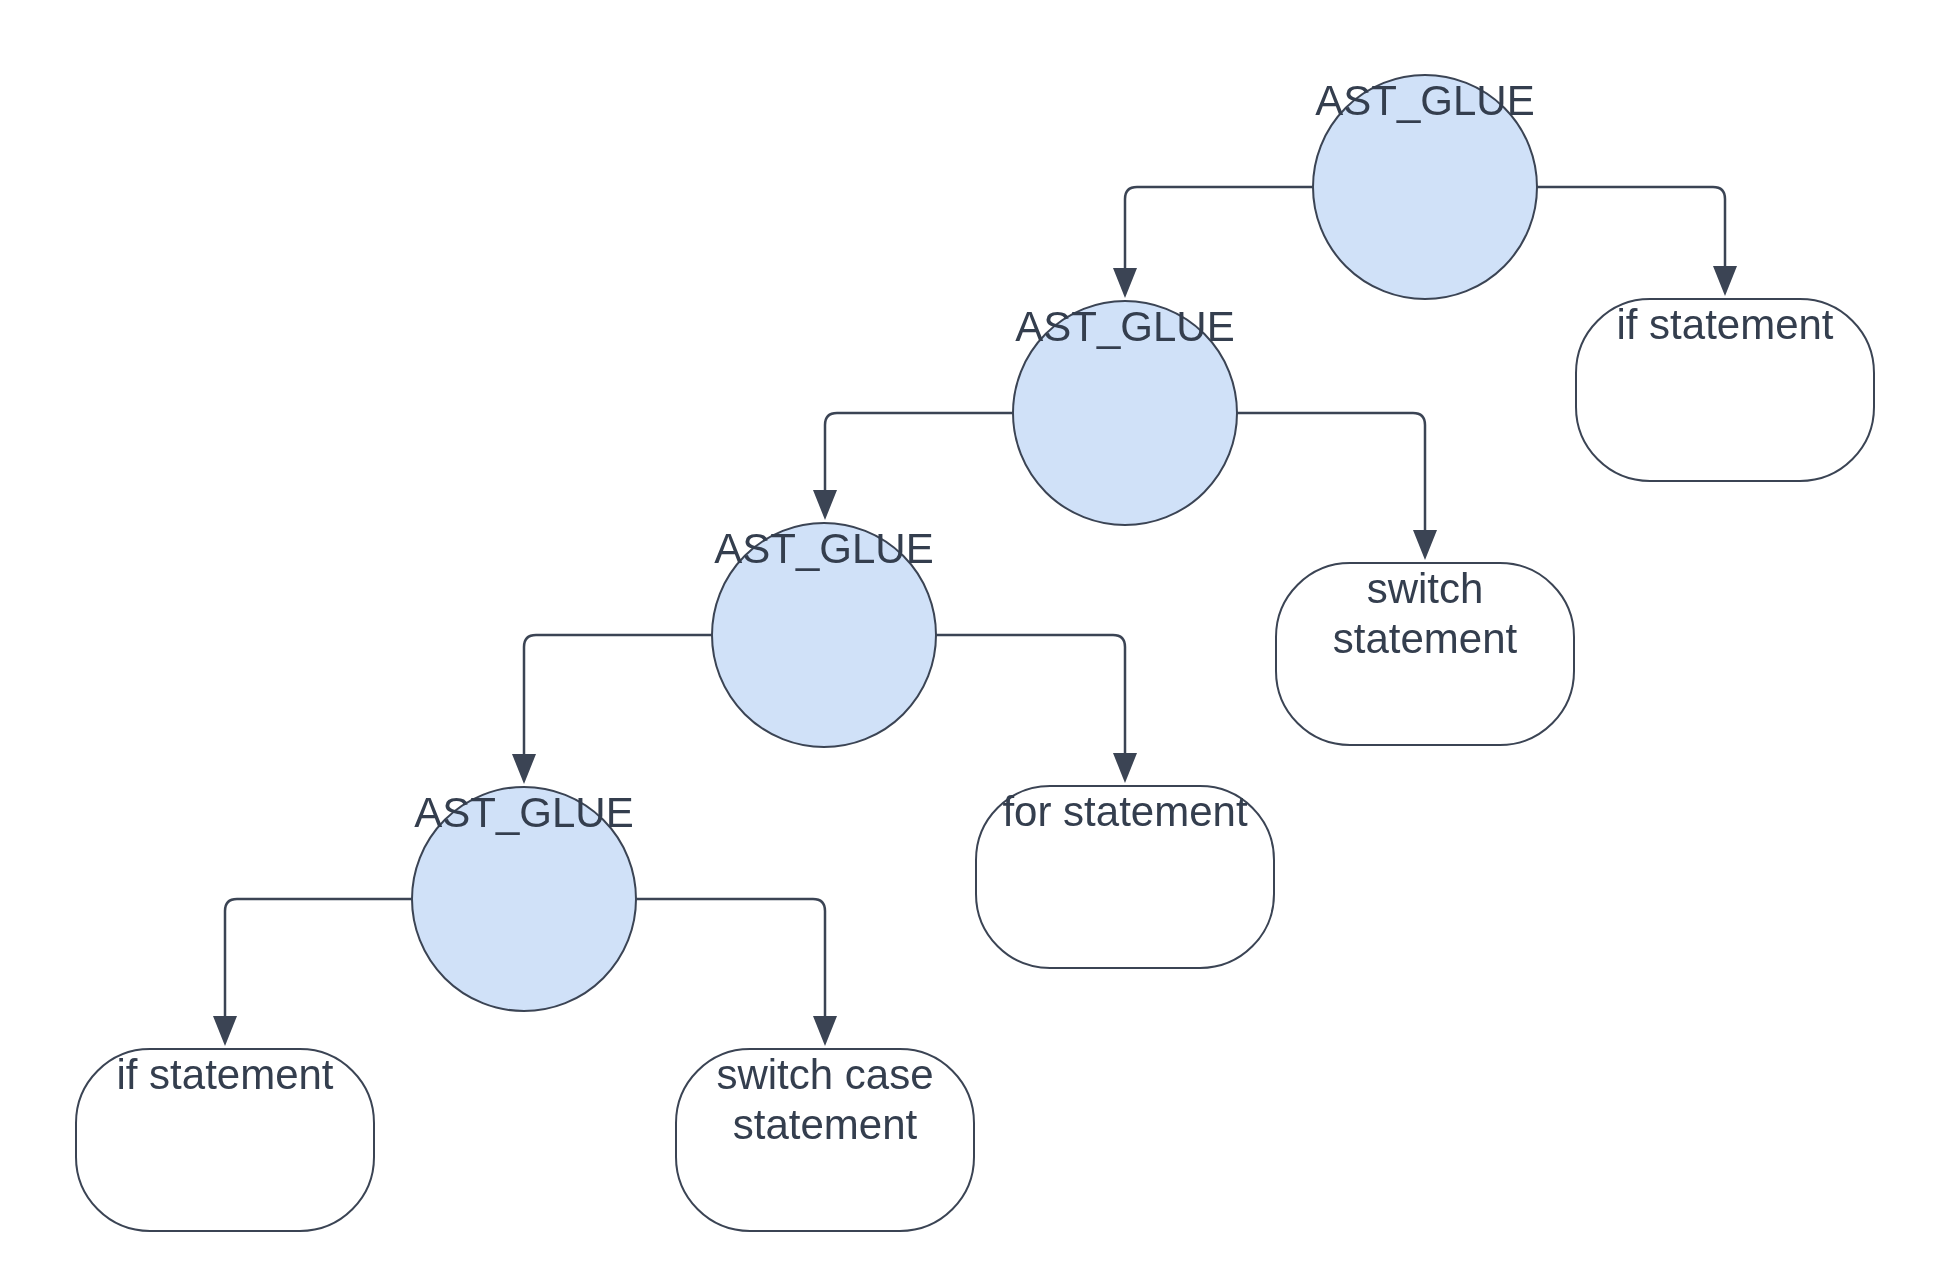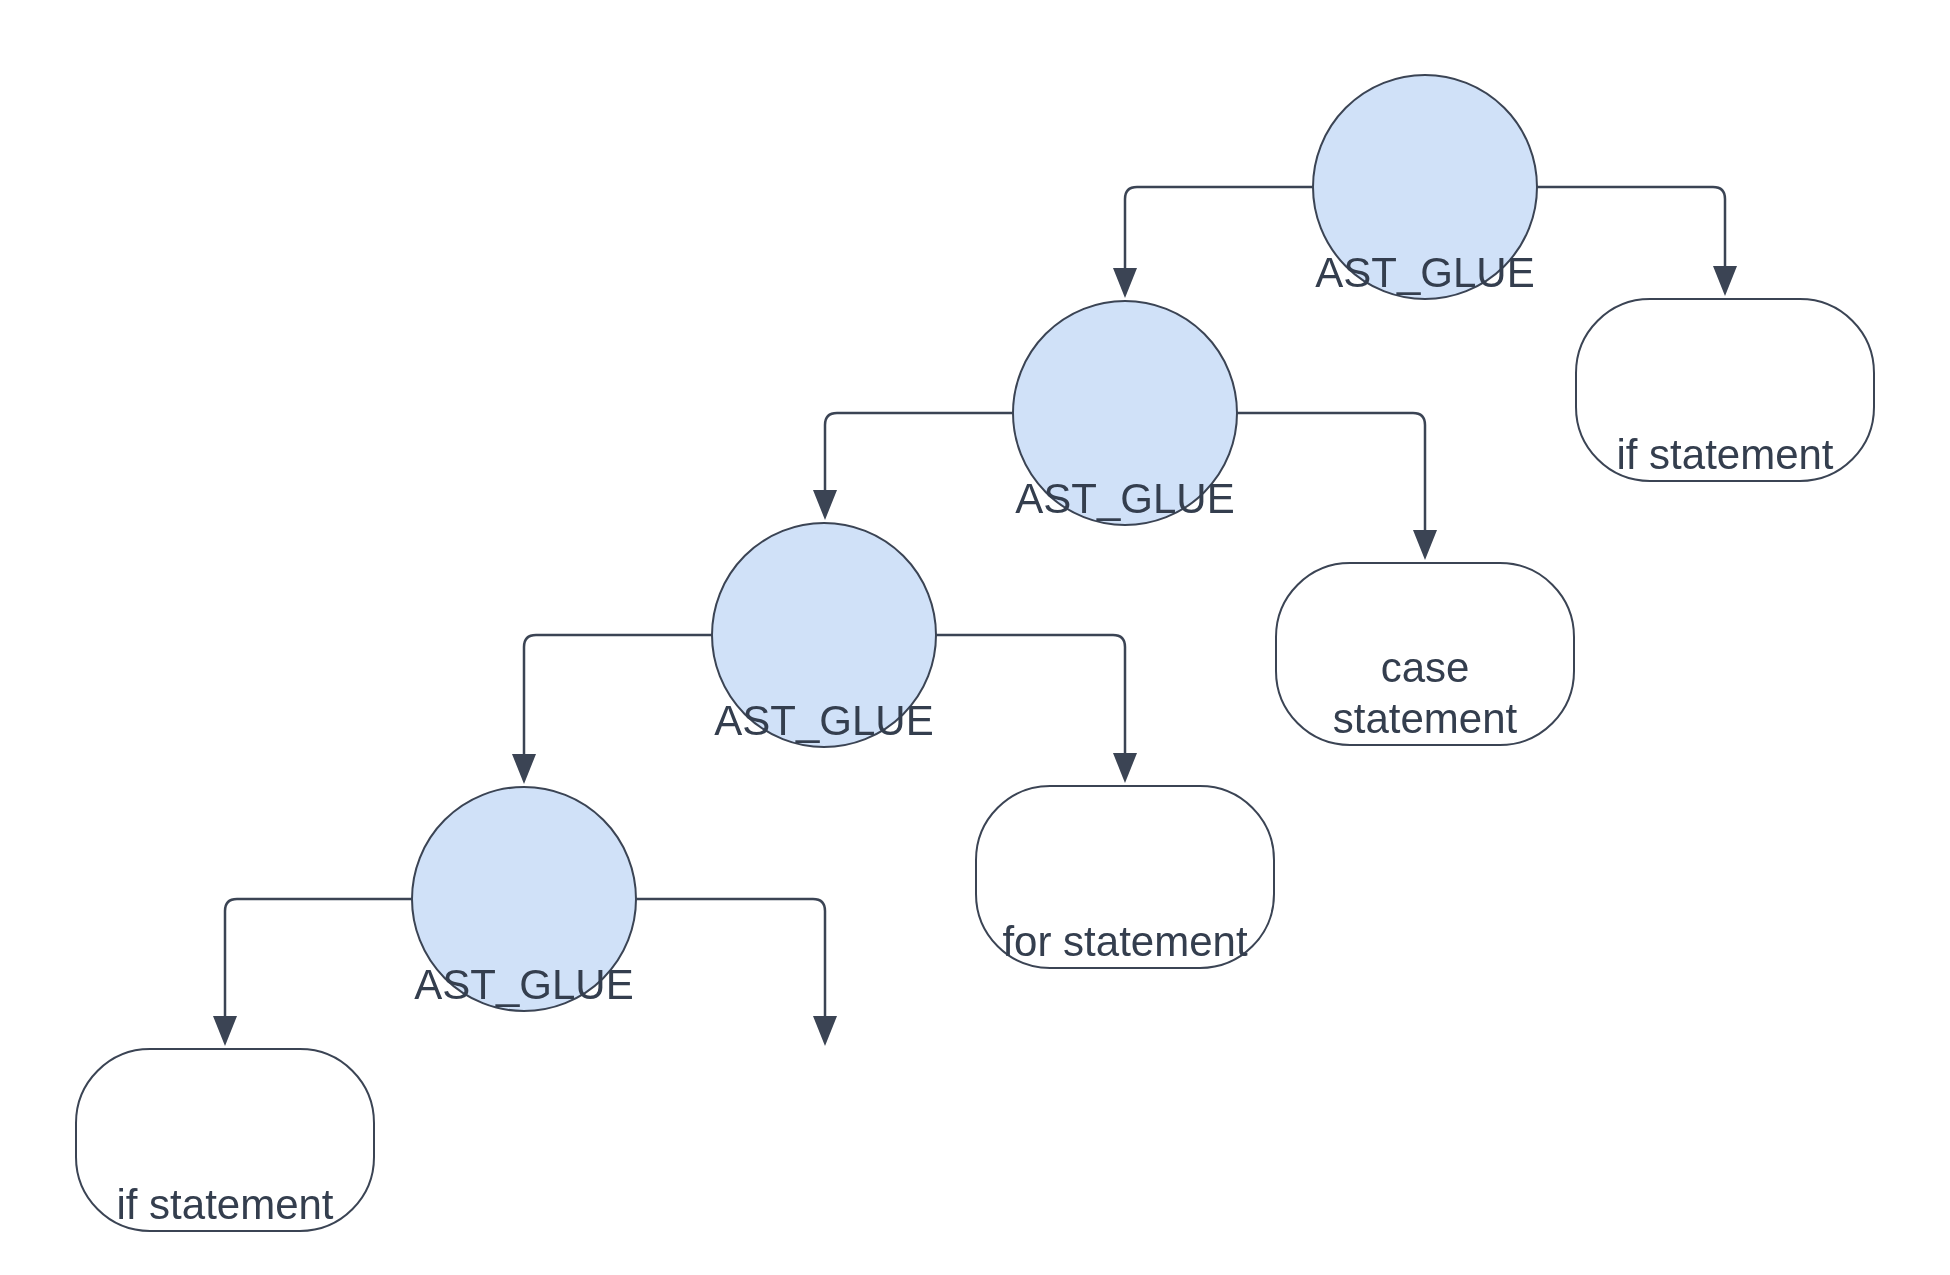--- a/index.html
+++ b/index.html
@@ -28,21 +28,21 @@
     stroke-width: 2.5;
   }
   .arrowhead {
     fill: #3b4454;
     stroke: none;
   }
   .node {
     position: absolute;
     box-sizing: border-box;
     display: flex;
-    align-items: flex-end;
+    align-items: flex-start;
     justify-content: center;
     text-align: center;
     color: #343e4e;
     font-size: 42px;
     line-height: 1.2;
   }
   .node-circle {
     width: 226px;
     height: 226px;
     border-radius: 50%;
@@ -136,25 +136,28 @@
 
   <div id="node-glue4" class="node node-circle">
     <span class="node-label">AST_GLUE</span>
   </div>
 
   <div id="node-leaf-if-top" class="node node-leaf">
     <span class="node-label">if statement</span>
   </div>
 
   <div id="node-leaf-while" class="node node-leaf">
-    <span class="node-label">case statement</span>
+    <span class="node-label">switch statement</span>
   </div>
 
   <div id="node-leaf-for" class="node node-leaf">
     <span class="node-label">for statement</span>
   </div>
 
   <div id="node-leaf-if-bottom" class="node node-leaf">
     <span class="node-label">if statement</span>
   </div>
 
+  <div id="node-leaf-switch" class="node node-leaf">
+    <span class="node-label">switch case statement</span>
+  </div>
 
 </div>
 
 </body></html>

